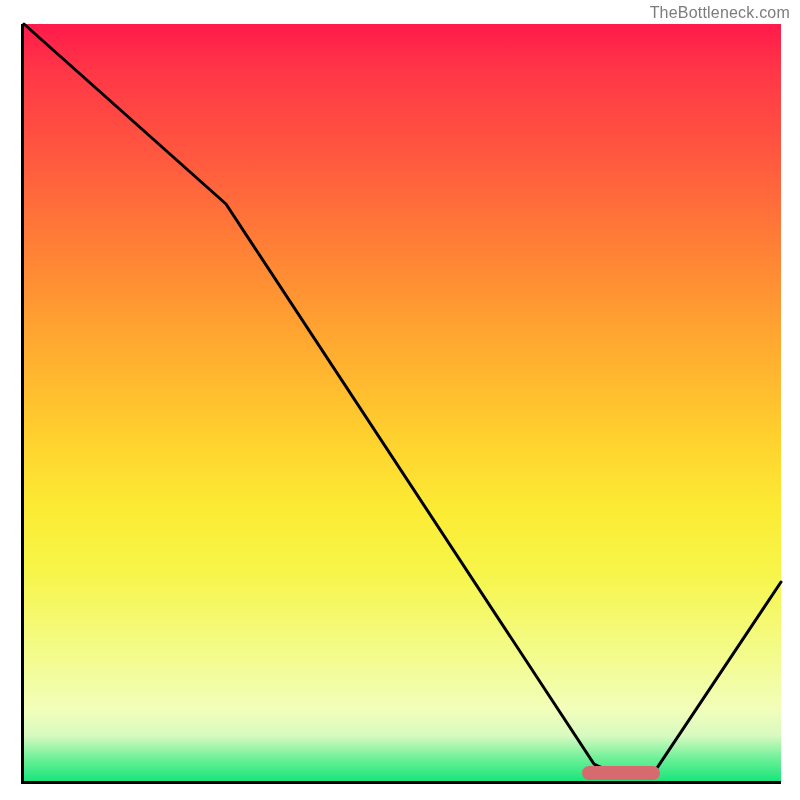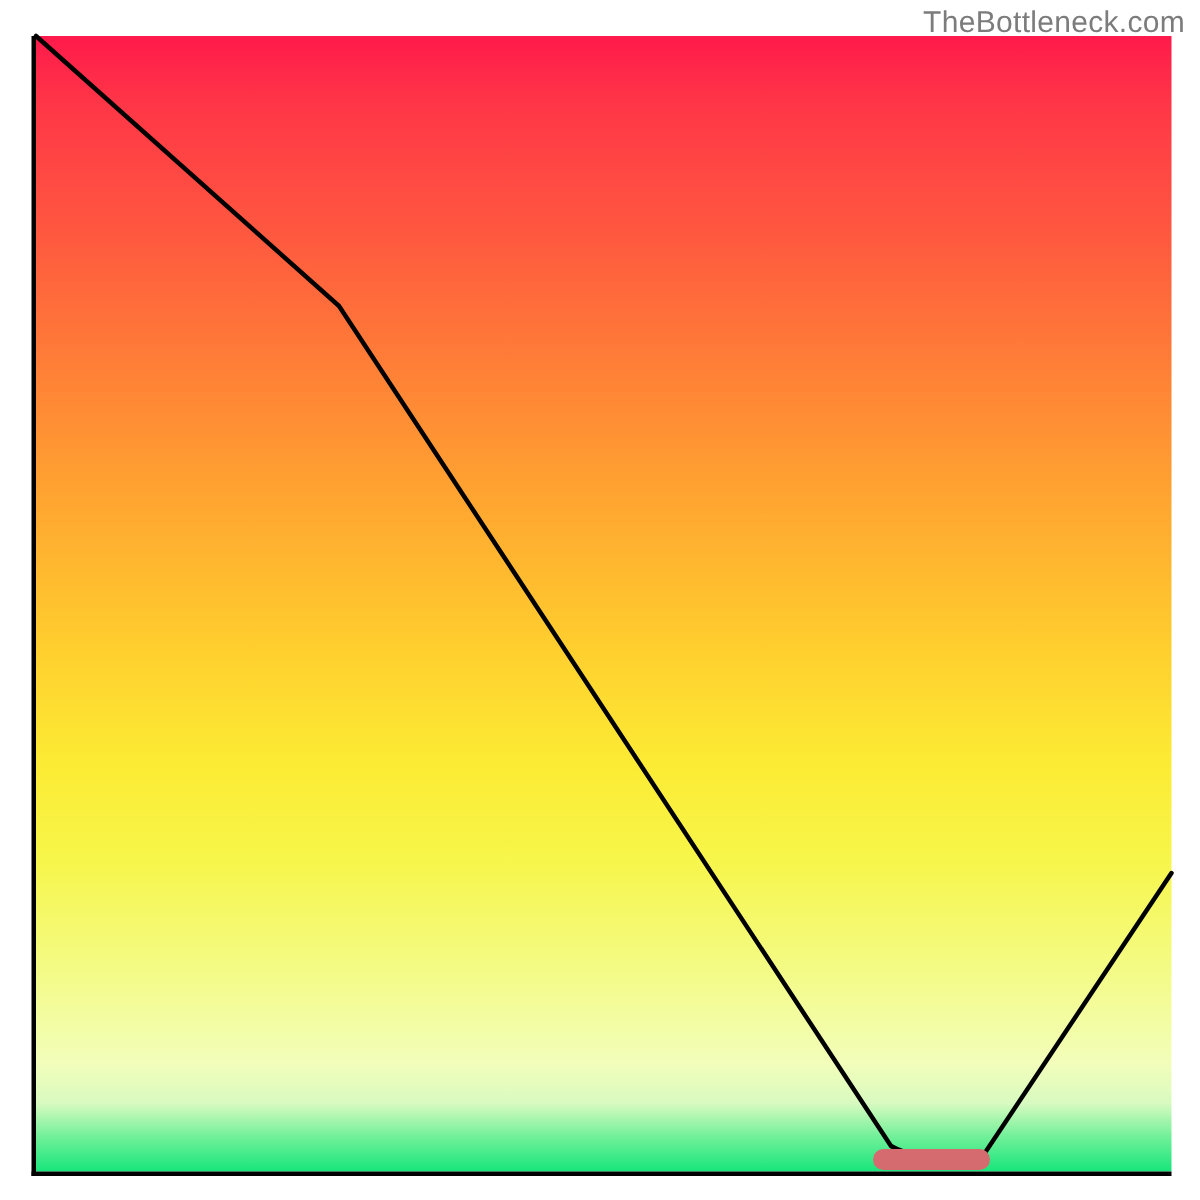--- a/index.html
+++ b/index.html
@@ -1,17 +1,17 @@
 <!DOCTYPE html>
 <html><head>
 <meta charset="utf-8">
 <style>
   * { margin: 0; padding: 0; box-sizing: border-box; }
   body { width: 800px; height: 800px; background: #fff; position: relative; font-family: Arial, sans-serif; }
-  .watermark { position: absolute; top: 4px; right: 10px; font-size: 20px; color: #7c7c7c; font-weight: 500; letter-spacing: 0.2px; }
+  .watermark { position: absolute; top: 4px; right: 10px; font-size: 16px; color: #7c7c7c; font-weight: 500; letter-spacing: 0.2px; }
   .chart-wrap { position: absolute; left: 21px; top: 24px; width: 760px; height: 760px; }
   .plot-area { position: absolute; left: 0; top: 0; width: 760px; height: 760px; background: linear-gradient(to bottom,
       #ff1a4b 0%,
       #ff3647 6%,
       #ff5a3f 18%,
       #ff8236 30%,
       #ffa930 42%,
       #ffcf2e 54%,
       #fceb34 64%,
       #f7f548 72%,

